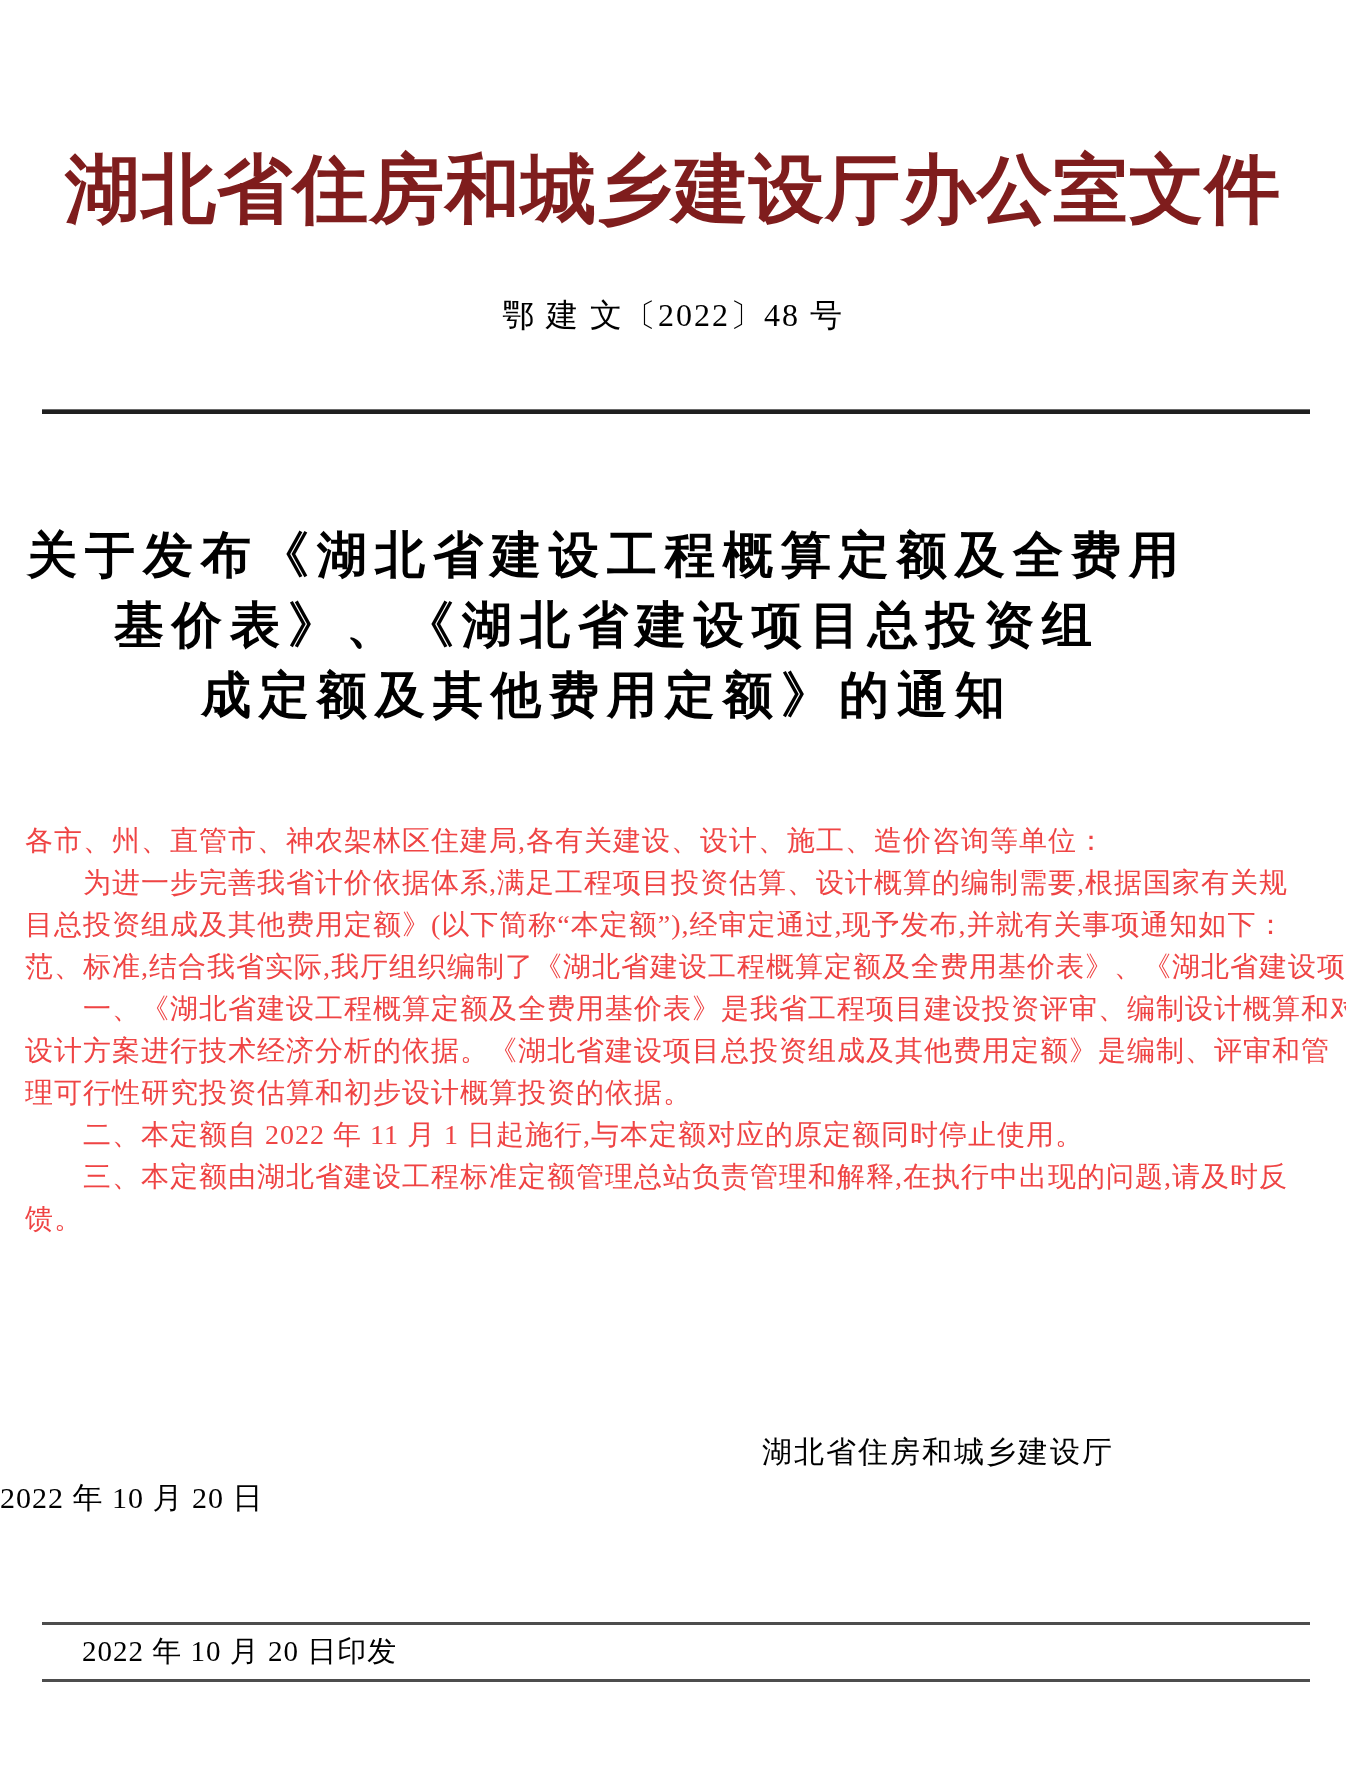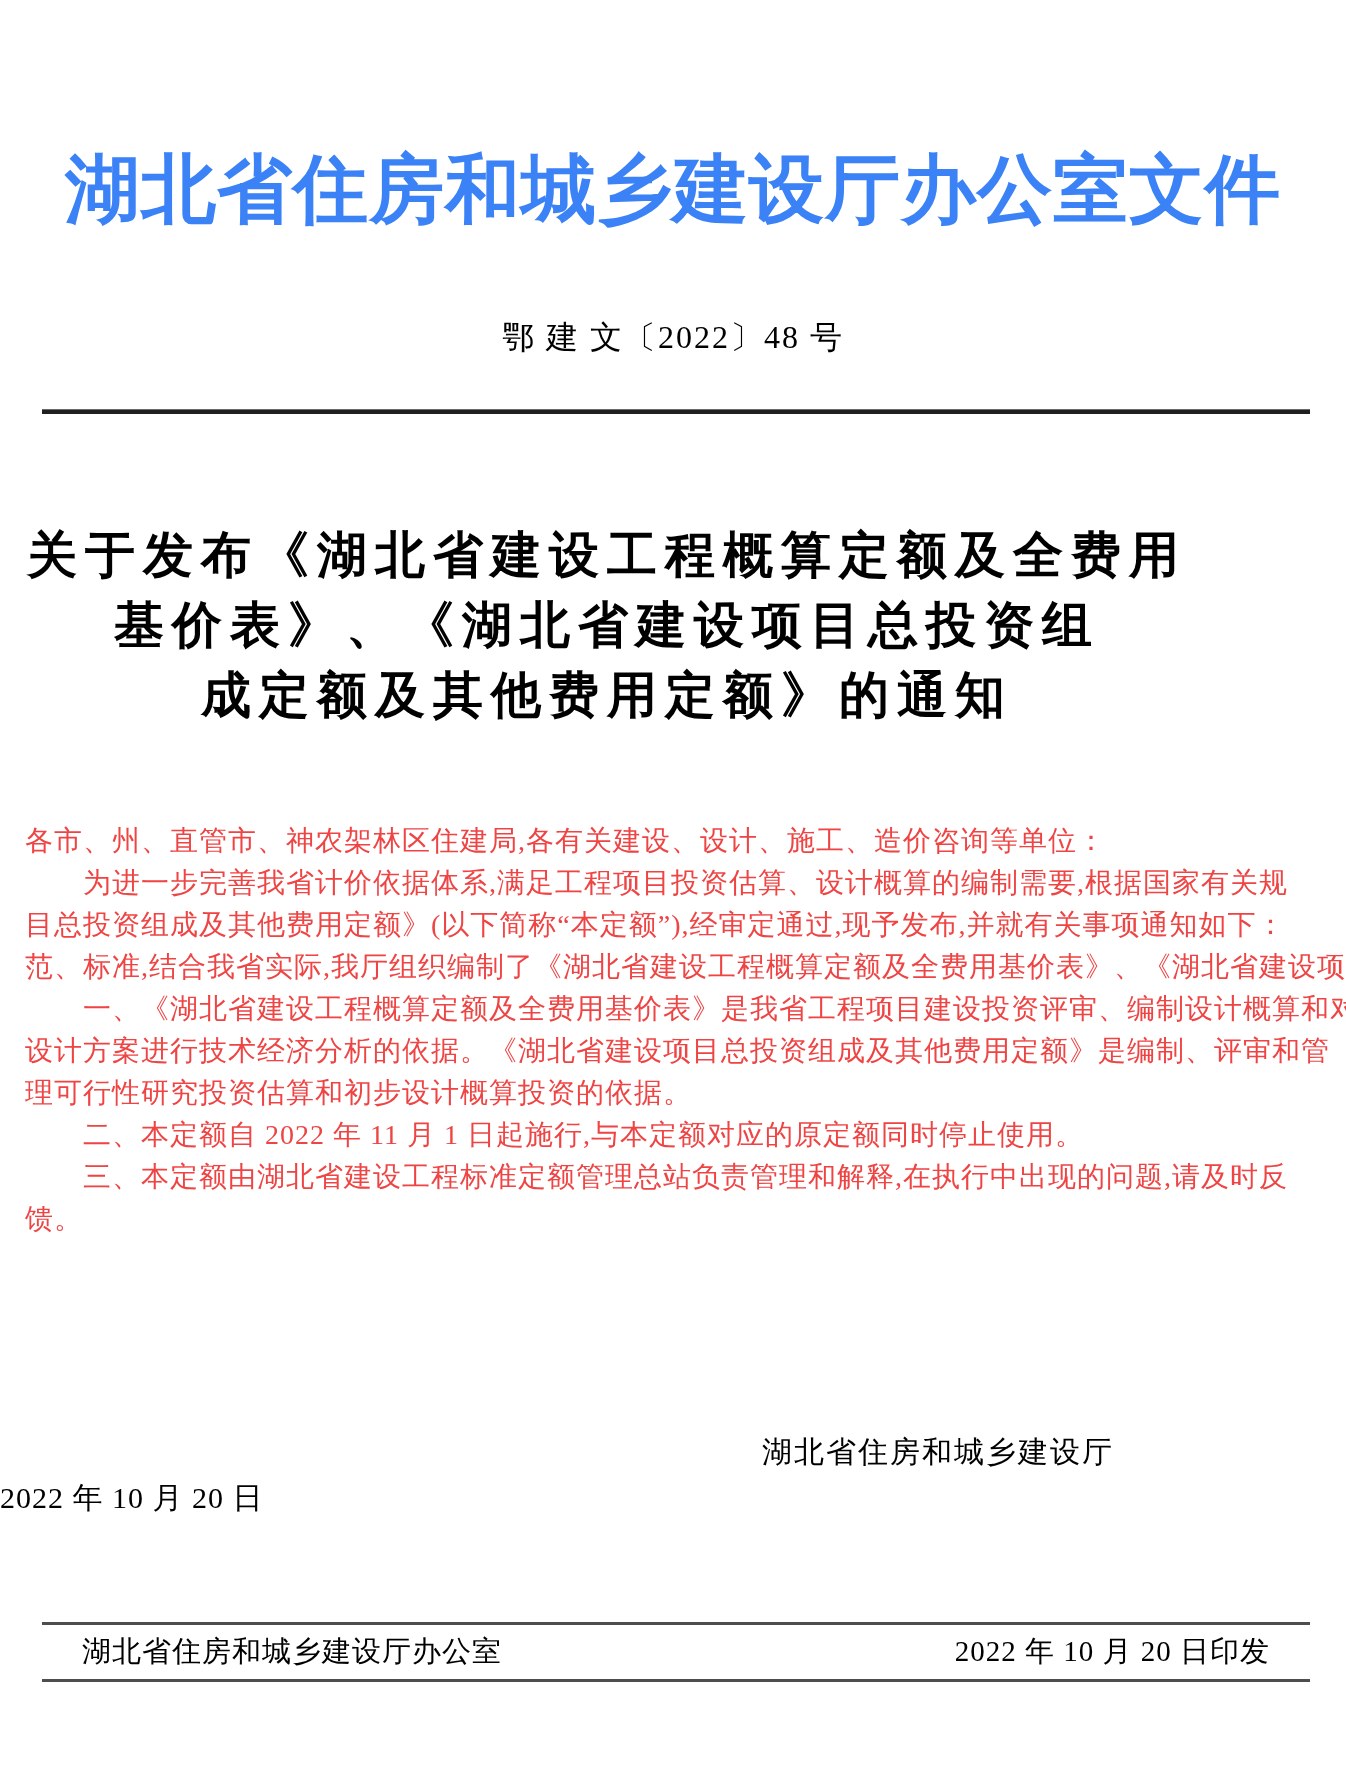--- a/index.html
+++ b/index.html
@@ -20,25 +20,25 @@
     top: 148px;
     left: 0;
     width: 1346px;
     text-align: center;
     font-family: "Liberation Serif", serif;
     font-weight: 900;
     font-size: 75px;
     line-height: 84px;
     letter-spacing: 1px;
     white-space: nowrap;
-    color: #3b82f6;
+    color: #7f1d1d;
   }
   .doc-number {
     position: absolute;
-    top: 315px;
+    top: 293px;
     left: 0;
     width: 1346px;
     text-align: center;
     font-size: 32px;
     line-height: 44px;
     letter-spacing: 2px;
     color: #000000;
   }
   .rule-line {
     position: absolute;
@@ -144,15 +144,14 @@
   <div class="b-line">理可行性研究投资估算和初步设计概算投资的依据。</div>
   <div class="b-line">　　二、本定额自 2022 年 11 月 1 日起施行,与本定额对应的原定额同时停止使用。</div>
   <div class="b-line">　　三、本定额由湖北省建设工程标准定额管理总站负责管理和解释,在执行中出现的问题,请及时反</div>
   <div class="b-line">馈。</div>
 </div>
 
 <div class="signature-org">湖北省住房和城乡建设厅</div>
 <div class="signature-date">2022 年 10 月 20 日</div>
 
 <div class="footer-bar">
-  <span class="footer-left">湖北省住房和城乡建设厅办公室</span>
   <span class="footer-right">2022 年 10 月 20 日印发</span>
 </div>
 
 </body></html>

